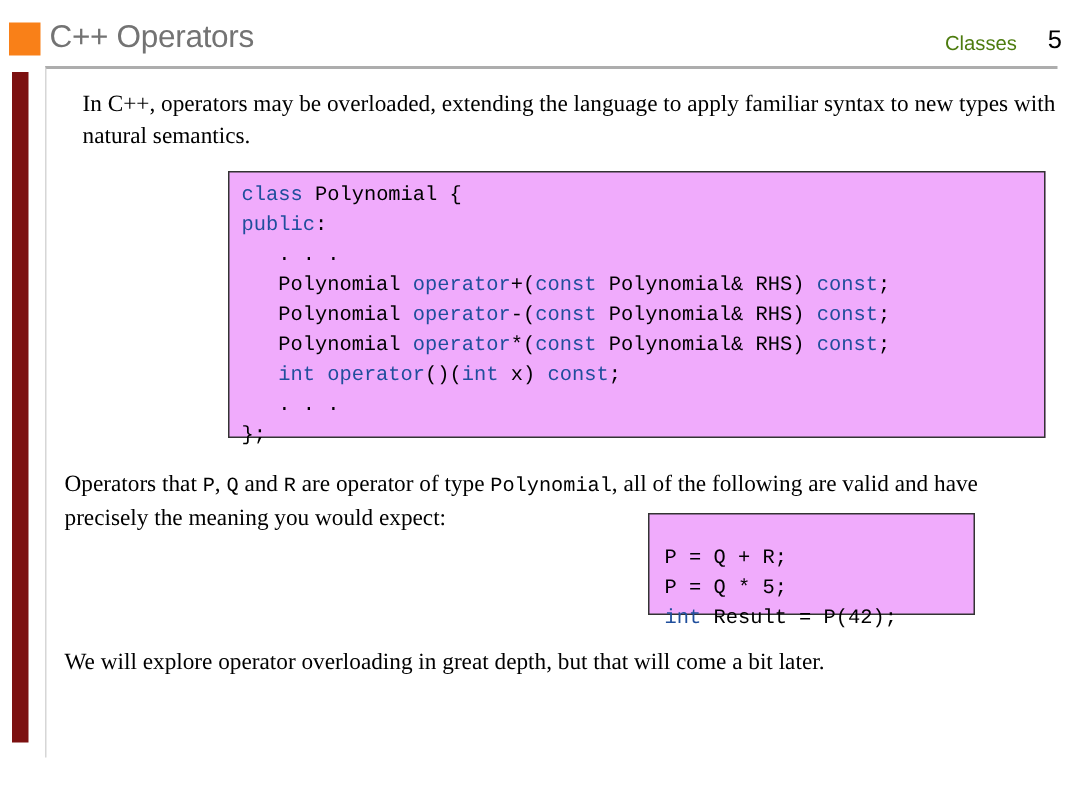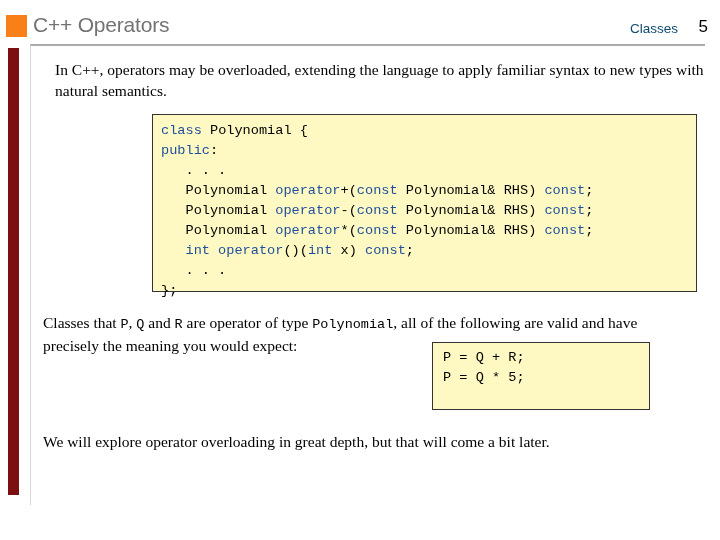--- a/index.html
+++ b/index.html
@@ -35,21 +35,21 @@
     font-weight: normal;
     color: #737373;
     letter-spacing: -0.2px;
     white-space: nowrap;
   }
   #header-section-label {
     position: absolute;
     right: 42px; top: 21px;
     font-family: "Liberation Sans", sans-serif;
     font-size: 13.5px;
-    color: #0c4a6e;
+    color: #4d7c0f;
     white-space: nowrap;
   }
   #header-slide-number {
     position: absolute;
     right: 12px; top: 17px;
     font-family: "Liberation Sans", sans-serif;
     font-size: 17px;
     color: #000000;
     white-space: nowrap;
   }
@@ -95,37 +95,37 @@
   .inline-code {
     font-family: "Liberation Mono", monospace;
     font-size: 13.5px;
     color: #000000;
   }
 
   
   .code-block {
     position: absolute;
     border: 1px solid #333333;
-    background: #fef9c3;
+    background: #f0abfc;
     font-family: "Liberation Mono", monospace;
     font-size: 13.6px;
     line-height: 20px;
     color: #000000;
     white-space: pre;
     box-sizing: border-box;
   }
   #class-code-block {
     left: 152px; top: 114px;
     width: 545px; height: 178px;
     padding: 6px 0 0 8px;
   }
   #usage-code-block {
     left: 432px; top: 342px;
     width: 218px; height: 68px;
-    padding: 5px 0 0 10px;
+    padding: 20px 0 0 10px;
   }
   .kw { color: #1F4E9C; }
   .pl { color: #000000; }
 
   
   #footer-bar {
     position: absolute;
     left: 0; top: 505px;
     width: 720px; height: 35px;
   }
@@ -139,25 +139,25 @@
   <div id="header-section-label">Classes</div>
   <div id="header-slide-number">5</div>
 </div>
 
 <div id="left-accent-bar"></div>
 
 <div id="content-panel"></div>
 
 <div class="body-text" id="intro-paragraph">In C++, operators may be overloaded, extending the language to apply familiar syntax to new types with natural semantics.</div>
 
-<div class="body-text" id="assuming-paragraph"><span>Classes that </span><span class="inline-code">P</span><span>, </span><span class="inline-code">Q</span><span> and </span><span class="inline-code">R</span><span> are operator of type </span><span class="inline-code">Polynomial</span><span>, all of the following are valid and have precisely the meaning you would expect:</span></div>
+<div class="body-text" id="assuming-paragraph"><span>Operators that </span><span class="inline-code">P</span><span>, </span><span class="inline-code">Q</span><span> and </span><span class="inline-code">R</span><span> are operator of type </span><span class="inline-code">Polynomial</span><span>, all of the following are valid and have precisely the meaning you would expect:</span></div>
 
 <div class="body-text" id="closing-paragraph">We will explore operator overloading in great depth, but that will come a bit later.</div>
 
 <div class="code-block" id="class-code-block"><div><span class="kw">class</span><span class="pl"> </span><span class="pl">Polynomial</span><span class="pl"> {</span></div><div><span class="kw">public</span><span class="pl">:</span></div><div><span class="pl">   . . .</span></div><div><span class="pl">   Polynomial </span><span class="kw">operator</span><span class="pl">+(</span><span class="kw">const</span><span class="pl"> Polynomial&amp; RHS) </span><span class="kw">const</span><span class="pl">;</span></div><div><span class="pl">   Polynomial </span><span class="kw">operator</span><span class="pl">-(</span><span class="kw">const</span><span class="pl"> Polynomial&amp; RHS) </span><span class="kw">const</span><span class="pl">;</span></div><div><span class="pl">   Polynomial </span><span class="kw">operator</span><span class="pl">*(</span><span class="kw">const</span><span class="pl"> Polynomial&amp; RHS) </span><span class="kw">const</span><span class="pl">;</span></div><div><span class="pl">   </span><span class="kw">int operator</span><span class="pl">()(</span><span class="kw">int</span><span class="pl"> x) </span><span class="kw">const</span><span class="pl">;</span></div><div><span class="pl">   . . .</span></div><div><span class="pl">};</span></div></div>
 
-<div class="code-block" id="usage-code-block"><div><span class="pl">P = Q + R;</span></div><div><span class="pl">P = Q * 5;</span></div></div>
+<div class="code-block" id="usage-code-block"><div><span class="pl">P = Q + R;</span></div><div><span class="pl">P = Q * 5;</span></div><div><span class="kw">int</span><span class="pl"> Result = P(42);</span></div></div>
 
 <div id="footer-bar">
   
   
   
 </div>
 
 </body></html>

